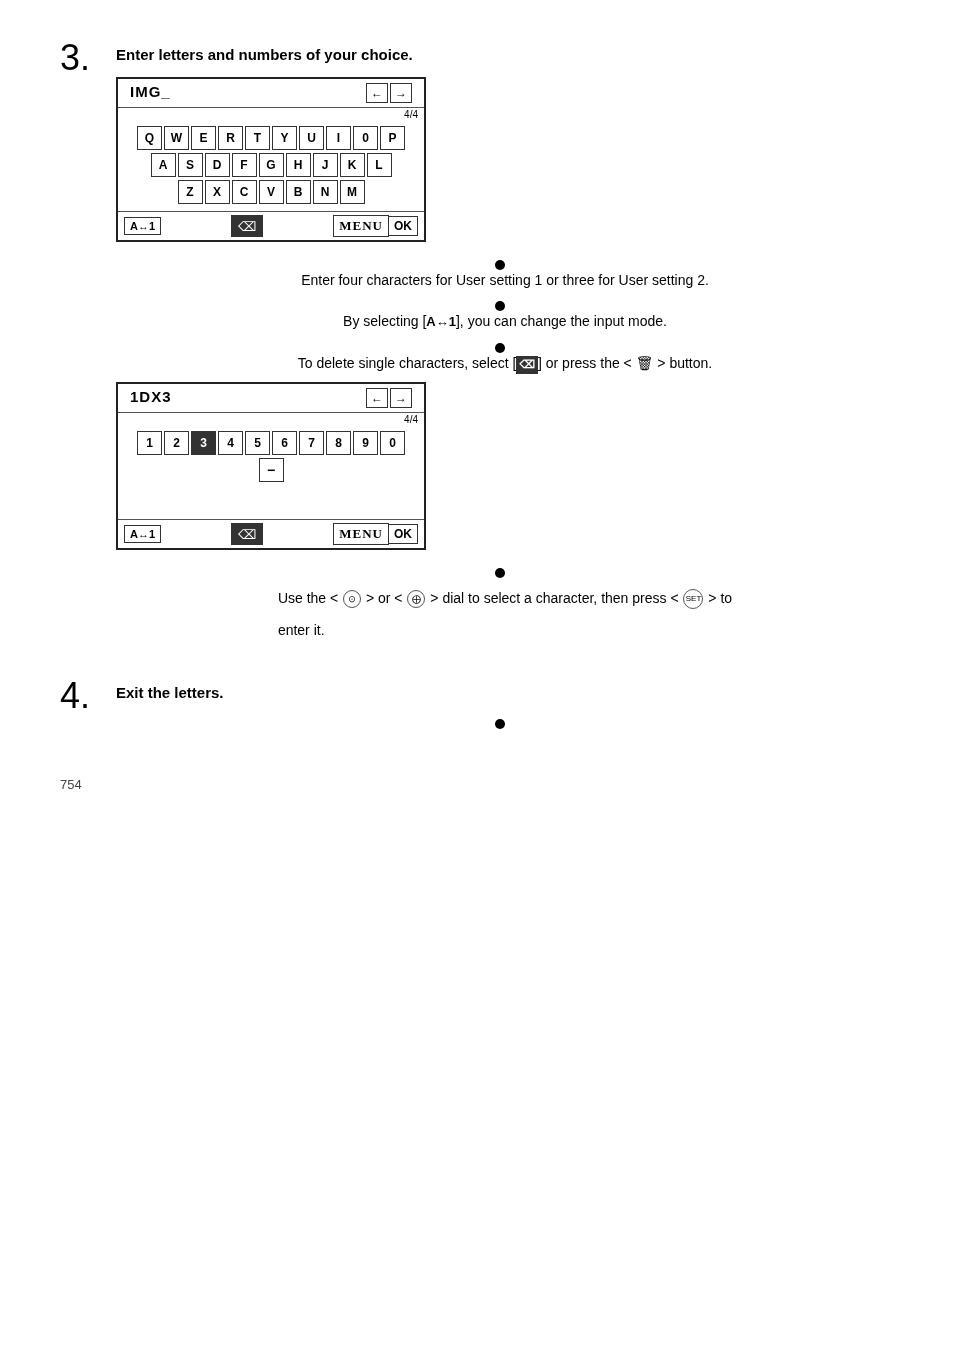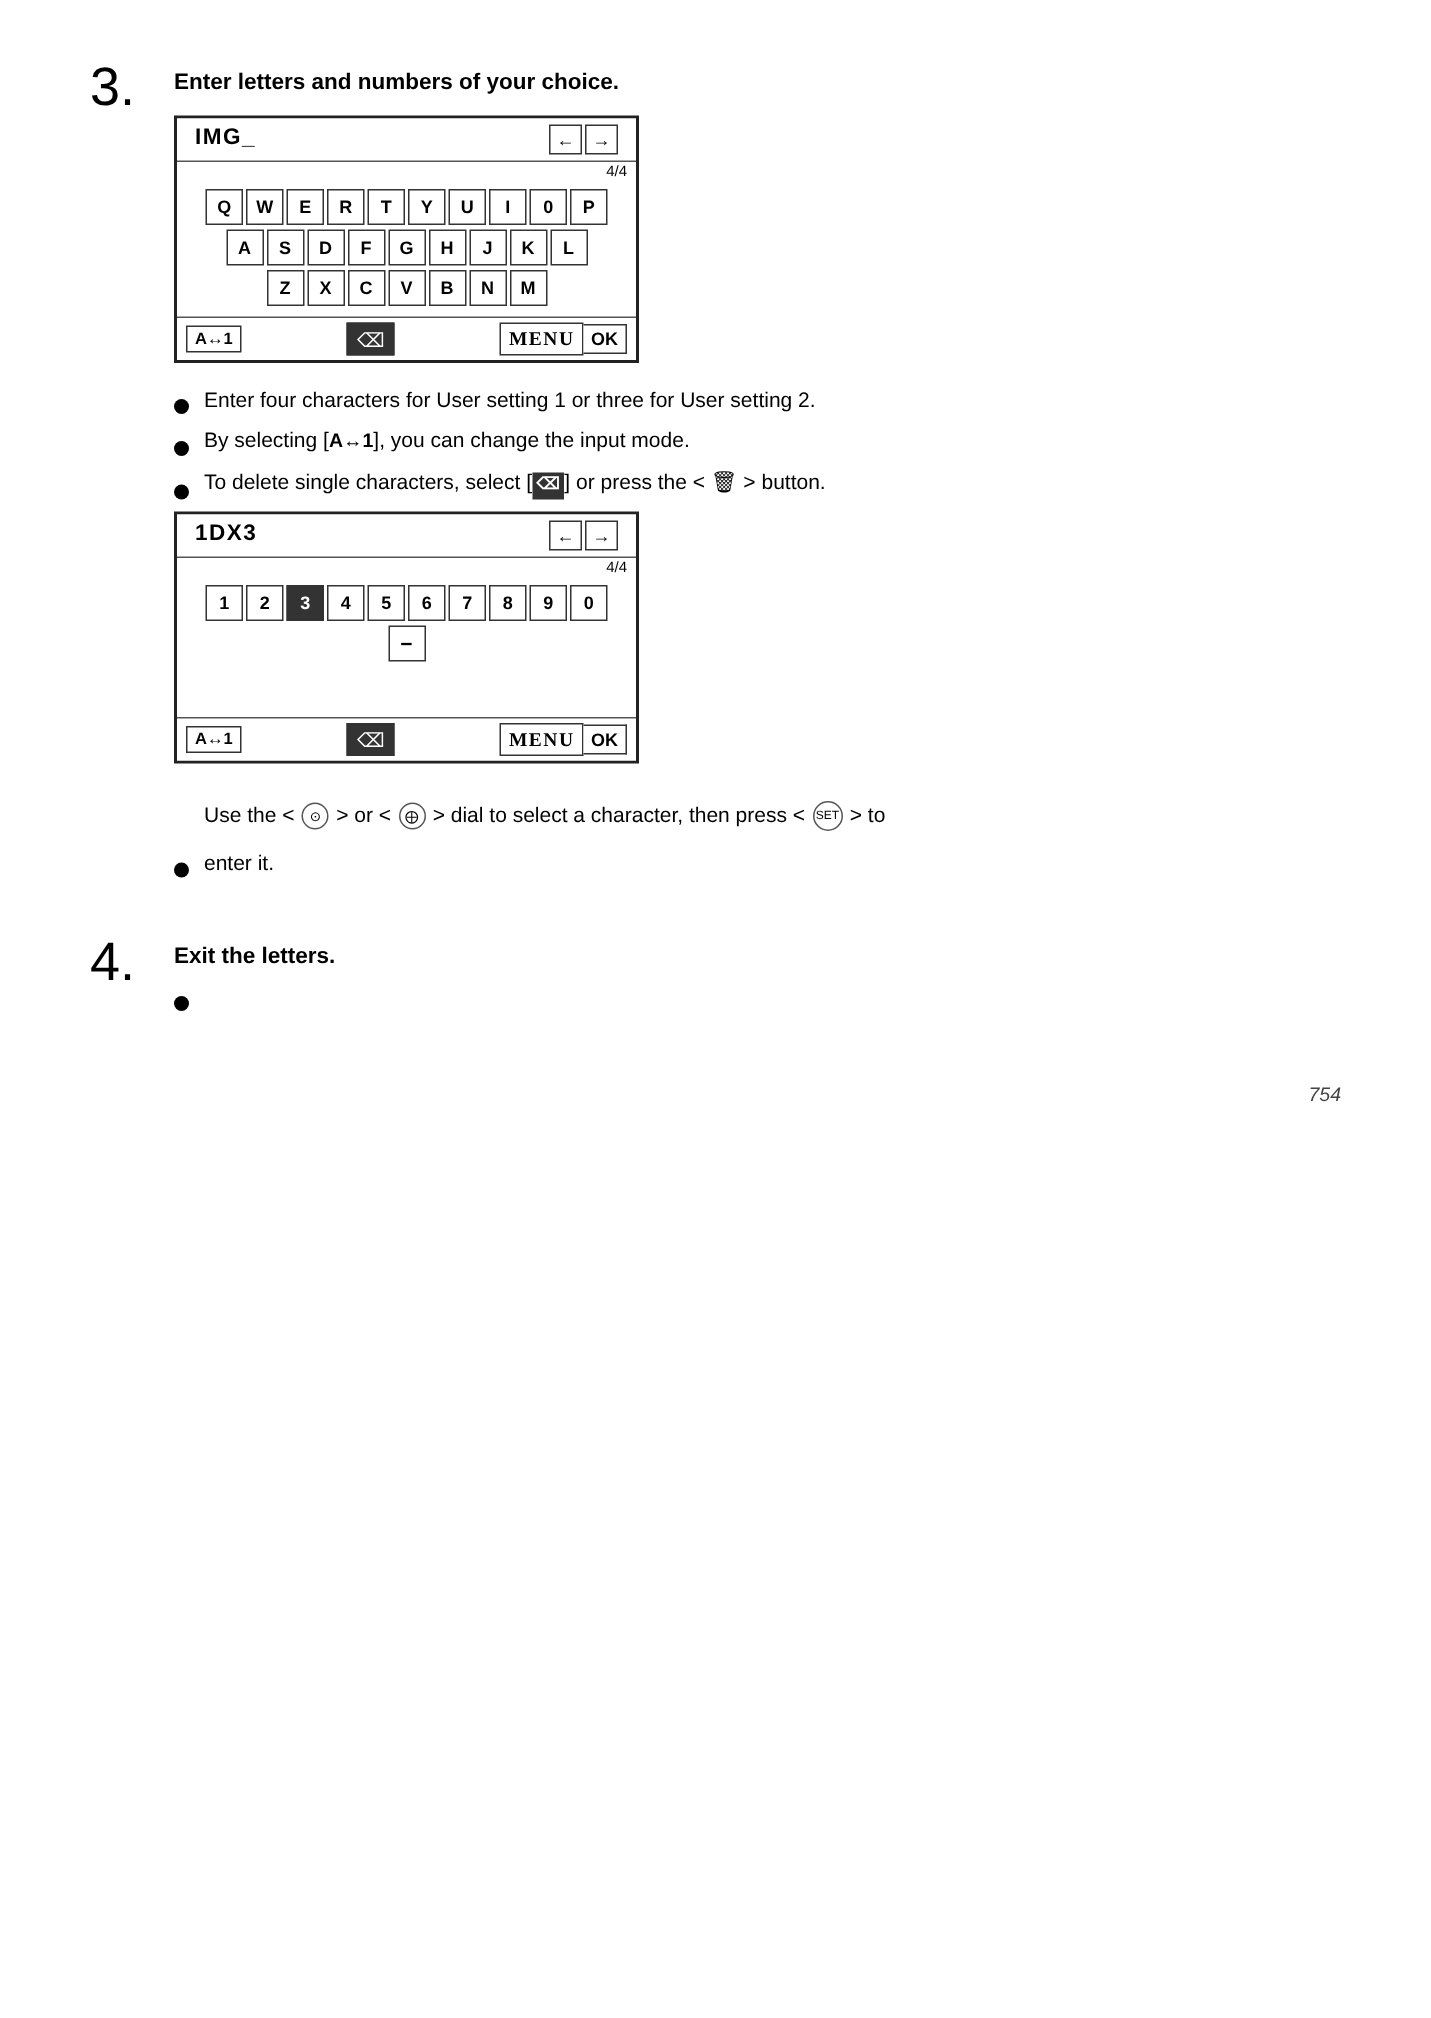--- a/index.html
+++ b/index.html
@@ -173,24 +173,25 @@
     }
 
     
     .bullet-list {
       list-style: none;
       margin: 8px 0 8px 0;
     }
 
     .bullet-list li {
       display: flex;
-      align-items: flex-end;
+      align-items: center;
       margin-bottom: 7px;
       font-size: 14px;
       line-height: 1.45;
+      flex-direction: column;
     }
 
     .bullet-dot {
       width: 10px;
       height: 10px;
       background: #000;
       border-radius: 50%;
       margin-right: 10px;
       margin-top: 4px;
       flex-shrink: 0;
@@ -230,25 +231,24 @@
       border: 1.5px solid #555;
       border-radius: 50%;
       width: 20px;
       height: 20px;
       font-size: 8px;
       vertical-align: middle;
       margin: 11px 1px;
     }
 
     .page-footer {
-      text-align: right;
+      text-align: left;
       font-size: 13px;
       color: #444;
       margin-top: 40px;
-      font-style: italic;
     }
 
     .step-divider {
       margin-bottom: 30px;
     }
 
     .kbd-empty-row {
       height: 30px;
     }
 

